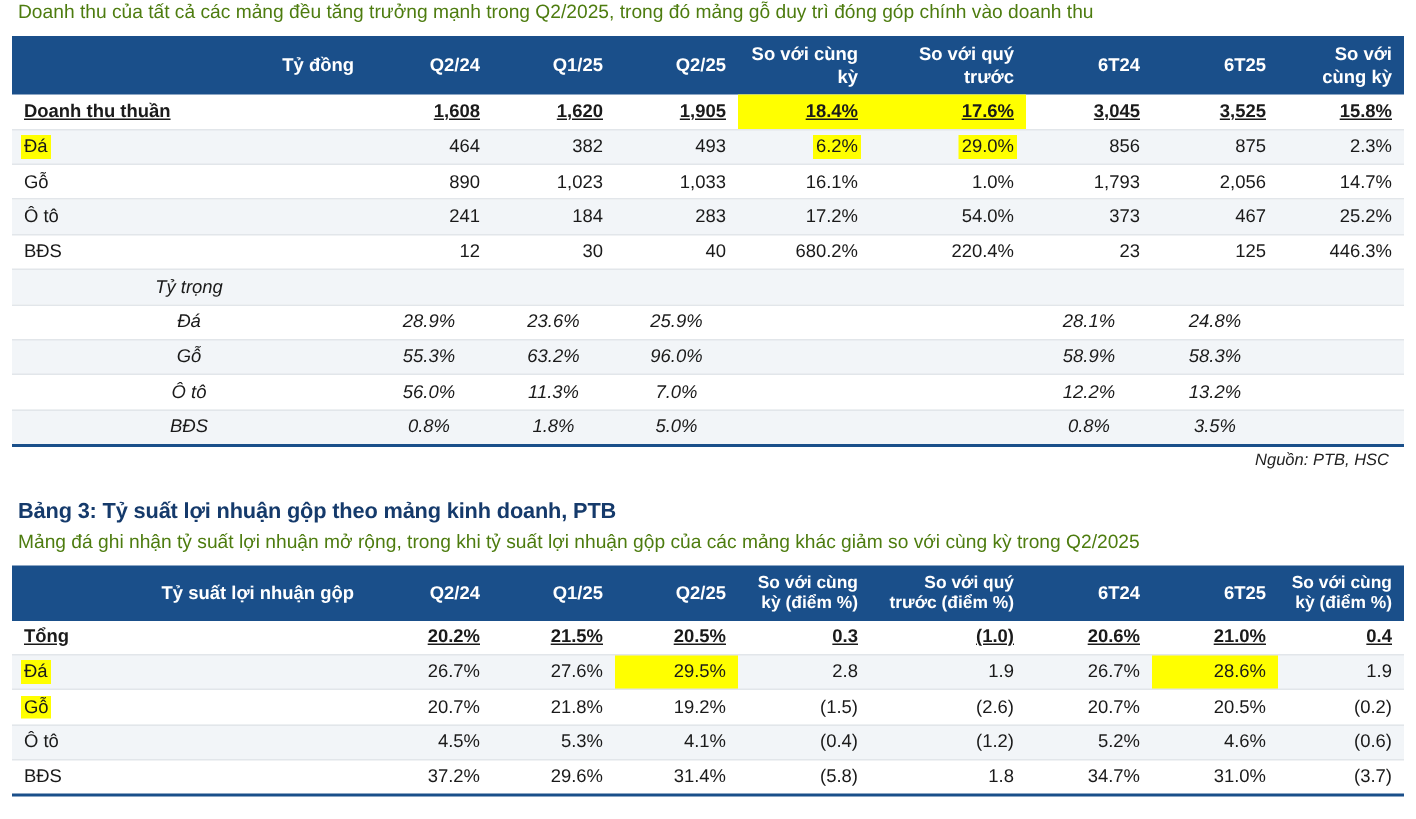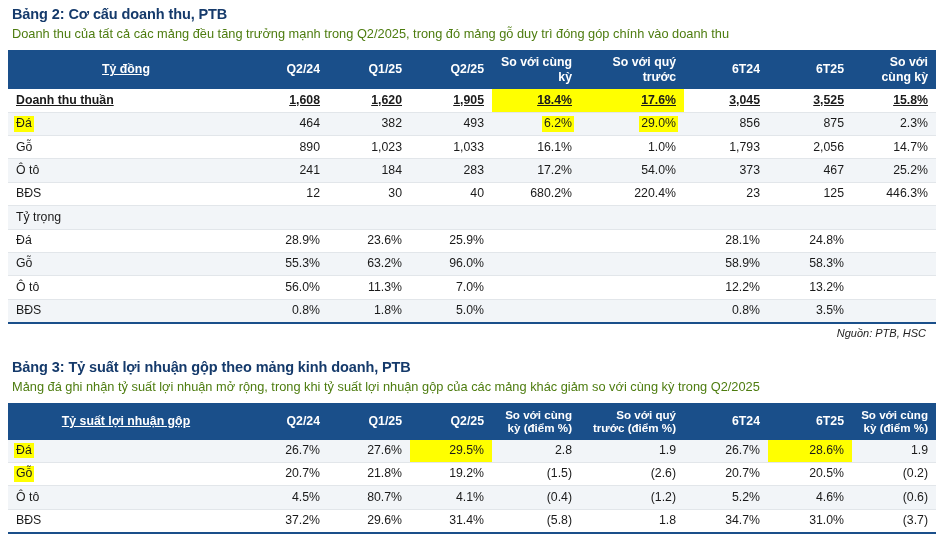--- a/index.html
+++ b/index.html
@@ -47,41 +47,42 @@
     background: #1a4f8a;
     color: #ffffff;
     font-size: 12.3px;
     font-weight: bold;
     padding: 5px 8px;
     text-align: right;
     vertical-align: middle;
     line-height: 1.2;
   }
   thead th.first {
-    text-align: center;
-    text-decoration: underline;
+    text-align: right;
   }
   tbody td {
     font-size: 12.3px;
     padding: 3.5px 8px;
     text-align: right;
     border-bottom: 1px solid #e2e6ea;
     line-height: 1.25;
   }
   tbody td.first {
     text-align: left;
   }
   tbody tr.alt td {
     background: #f2f5f8;
   }
   tbody tr.bold td {
     font-weight: bold;
     text-decoration: underline;
   }
   tbody tr.ital td {
+    font-style: italic;
+    text-align: center;
   }
   tbody tr.top-line td {
     border-top: 1px solid #b9c2cc;
   }
   tbody tr.last-row td {
     border-bottom: 2px solid #1a4f8a;
   }
   .hl {
     background: #ffff00 !important;
     display: inline-block;
@@ -105,21 +106,20 @@
     font-size: 11.6px;
     line-height: 1.15;
   }
 </style>
 </head>
 <body>
 
 <div class="page">
 
   <div class="block">
-    <div class="tbl-title">Bảng 2: Cơ cấu doanh thu, PTB</div>
     <div class="tbl-sub">Doanh thu của tất cả các mảng đều tăng trưởng mạnh trong Q2/2025, trong đó mảng gỗ duy trì đóng góp chính vào doanh thu</div>
 
     <table>
       <colgroup>
         <col style="width:236px">
         <col style="width:84px">
         <col style="width:82px">
         <col style="width:82px">
         <col style="width:88px">
         <col style="width:104px">
@@ -281,20 +281,31 @@
           <th>Q1/25</th>
           <th>Q2/25</th>
           <th class="t2-head-small">So với cùng kỳ (điểm %)</th>
           <th class="t2-head-small">So với quý trước (điểm %)</th>
           <th>6T24</th>
           <th>6T25</th>
           <th class="t2-head-small">So với cùng kỳ (điểm %)</th>
         </tr>
       </thead>
       <tbody>
+        <tr class="bold">
+          <td class="first">Tổng</td>
+          <td>20.2%</td>
+          <td>21.5%</td>
+          <td>20.5%</td>
+          <td>0.3</td>
+          <td>(1.0)</td>
+          <td>20.6%</td>
+          <td>21.0%</td>
+          <td>0.4</td>
+        </tr>
         <tr class="alt">
           <td class="first"><span class="hl">Đá</span></td>
           <td>26.7%</td>
           <td>27.6%</td>
           <td class="cell-hl">29.5%</td>
           <td>2.8</td>
           <td>1.9</td>
           <td>26.7%</td>
           <td class="cell-hl">28.6%</td>
           <td>1.9</td>
@@ -306,21 +317,21 @@
           <td>19.2%</td>
           <td>(1.5)</td>
           <td>(2.6)</td>
           <td>20.7%</td>
           <td>20.5%</td>
           <td>(0.2)</td>
         </tr>
         <tr class="alt">
           <td class="first">Ô tô</td>
           <td>4.5%</td>
-          <td>80.7%</td>
+          <td>5.3%</td>
           <td>4.1%</td>
           <td>(0.4)</td>
           <td>(1.2)</td>
           <td>5.2%</td>
           <td>4.6%</td>
           <td>(0.6)</td>
         </tr>
         <tr class="last-row">
           <td class="first">BĐS</td>
           <td>37.2%</td>

